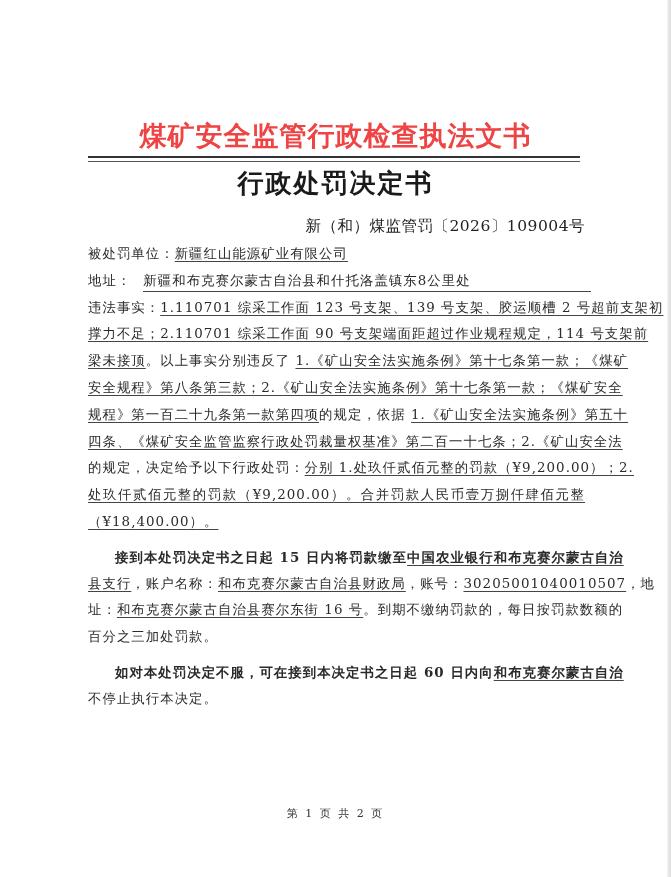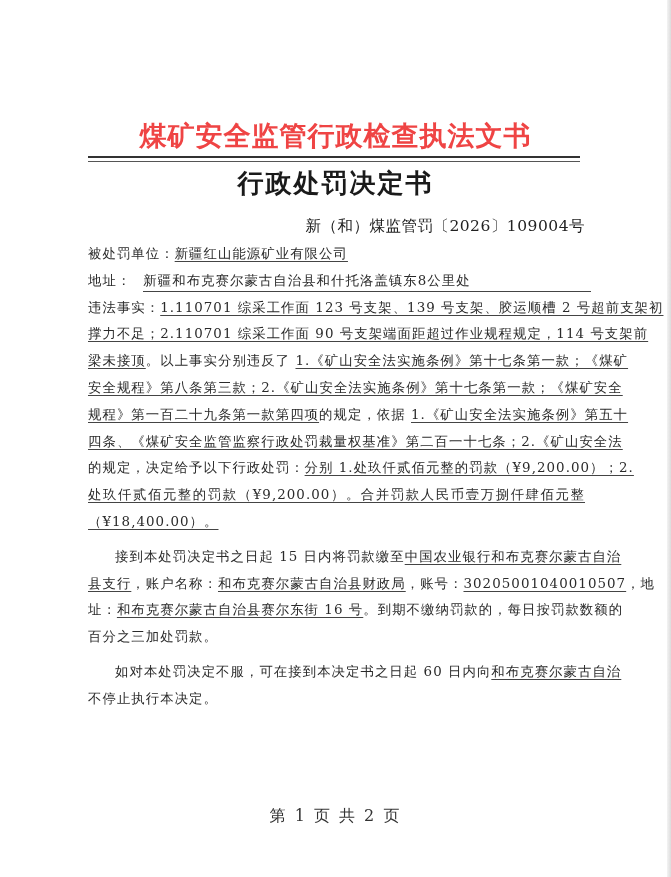--- a/index.html
+++ b/index.html
@@ -32,26 +32,26 @@
       font-size: 15.5px; color: #222; letter-spacing: 0.5px;
     }
     .body-text {
       position: absolute; left: 88px; width: 497px; top: 241px;
       font-size: 13.4px; line-height: 26.8px; color: #2a2a2a;
       letter-spacing: 1.05px;
     }
     .line { white-space: nowrap; height: 26.8px; text-align: justify; text-align-last: justify; }
     .line.last { text-align-last: left; }
     .u { text-decoration: underline; text-underline-offset: 3px; text-decoration-color: #444; }
-    .indent { padding-left: 27px; }
+    .indent { padding-left: 27px; font-weight: bold; }
     .gap { height: 8px; }
     .addr-line { display: inline-block; width: 448px; border-bottom: 1px solid #444; line-height: 20px; margin-left: 12px; }
     .footer {
       position: absolute; left: 0; width: 671px; top: 806px; text-align: center;
-      font-size: 16px; color: #333; letter-spacing: 2px;
+      font-size: 11px; color: #333; letter-spacing: 2px;
     }
   </style>
 </head>
 <body>
 
 <div class="page-edge"></div>
 
 <div class="doc-header">煤矿安全监管行政检查执法文书</div>
 <div class="rule"></div>
 <div class="doc-title">行政处罚决定书</div>

